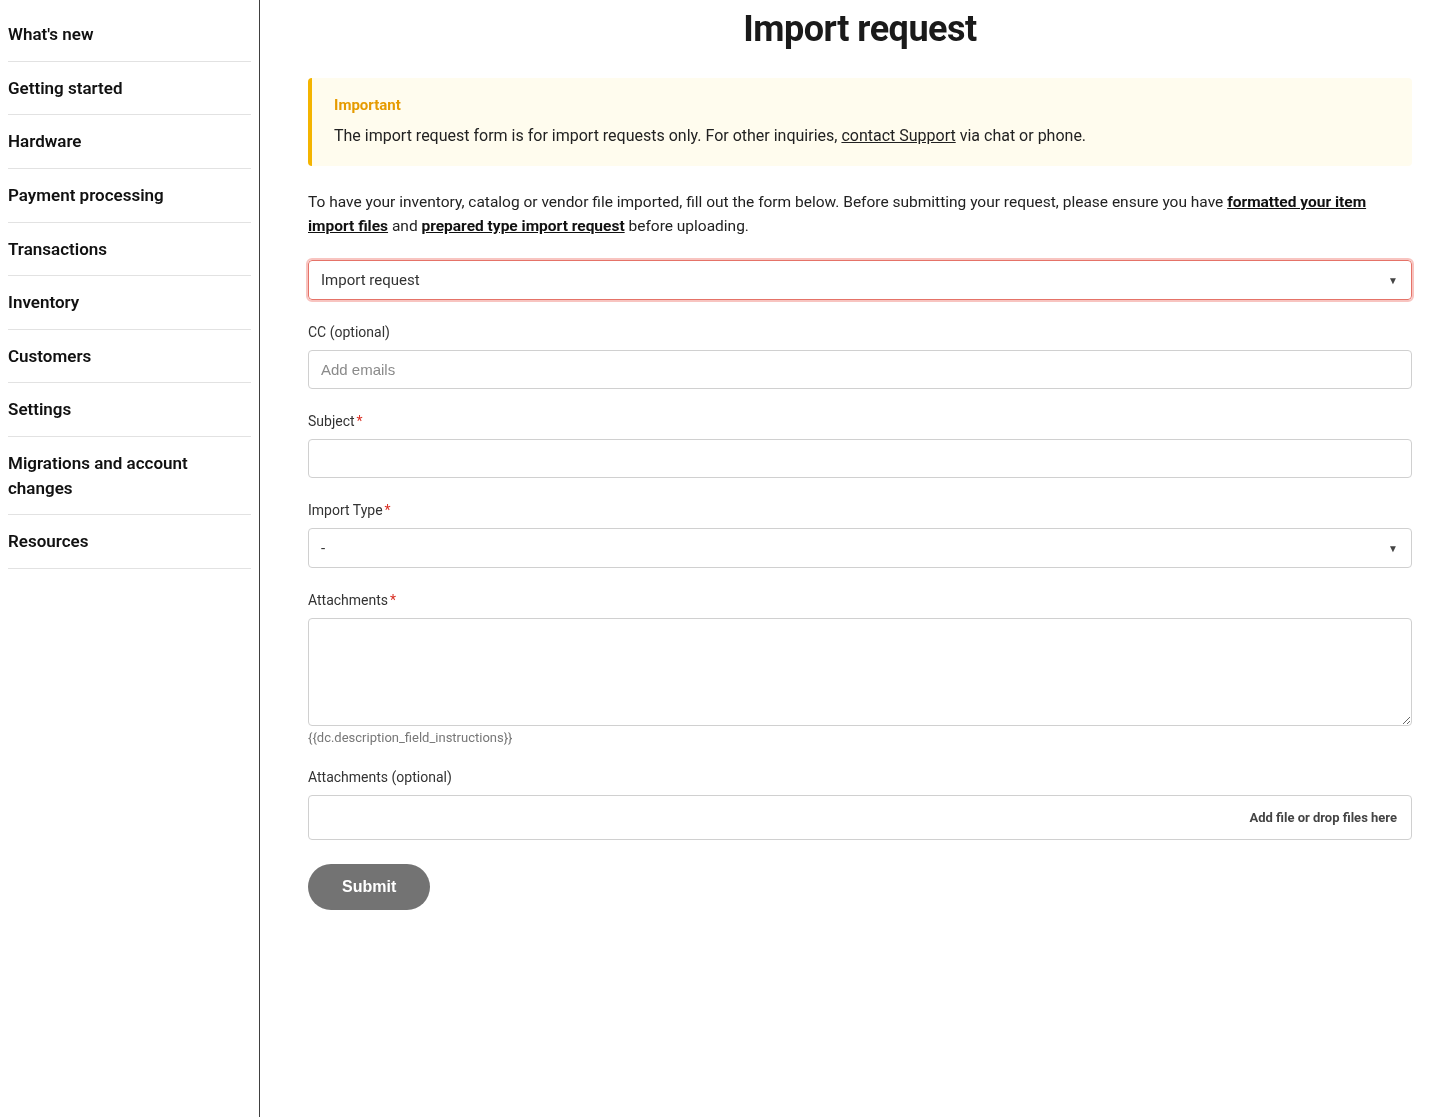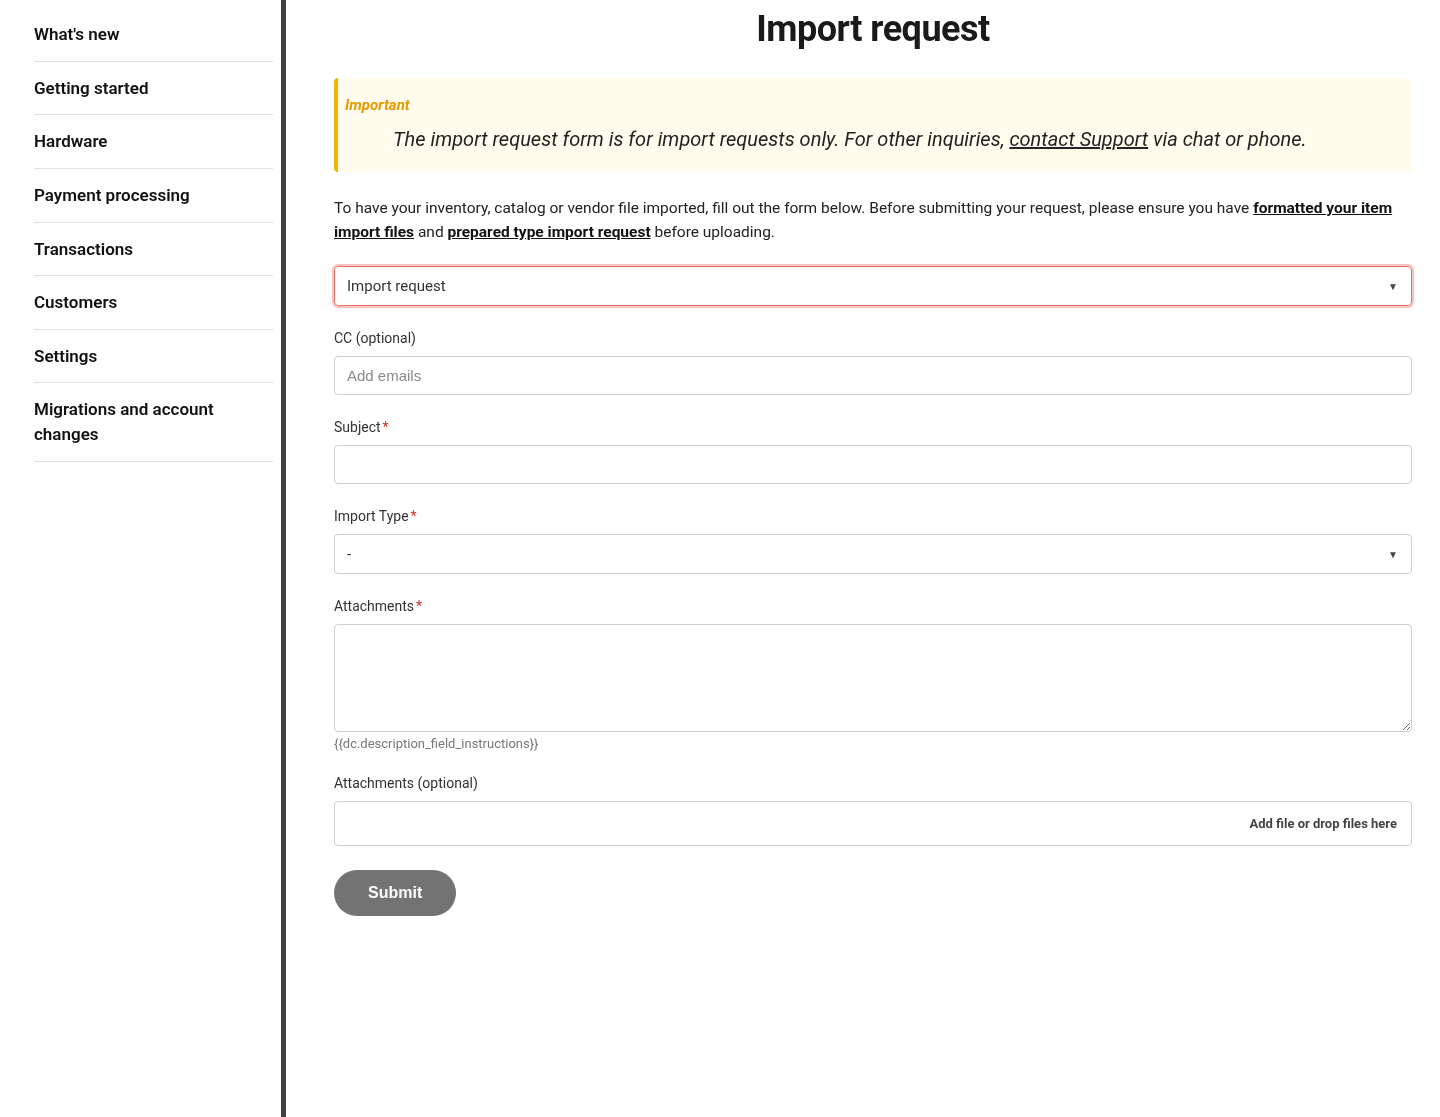--- a/index.html
+++ b/index.html
@@ -1,24 +1,24 @@
 <!DOCTYPE html>
 <html><head>
 <meta charset="utf-8">
 <style>
   * { box-sizing: border-box; margin: 0; padding: 0; }
   body { font-family: -apple-system, BlinkMacSystemFont, "Segoe UI", Roboto, Helvetica, Arial, sans-serif; color: #1a1a1a; background: #fff; font-size: 15px; }
   .page { display: flex; min-height: 100vh; }
-  .sidebar { width: 260px; padding: 8px; border-right: 5px solid #404040; flex-shrink: 0; margin-left: 26px; }
+  .sidebar { width: 260px; padding: 8px; border-right: 1px solid #404040; flex-shrink: 0; }
   .sidebar-item { display: block; padding: 14px 0; font-size: 17px; font-weight: 600; color: #111; border-bottom: 1px solid #e2e2e2; cursor: pointer; line-height: 1.45; }
   .main { flex: 1; padding: 0 28px 60px 48px; }
   .page-title { font-size: 36px; font-weight: 700; text-align: center; margin: 8px 0 28px 0; letter-spacing: -0.5px; }
-  .callout { background: #fffcee; border-left: 4px solid #f4b400; border-radius: 4px; padding: 18px 7px; margin-bottom: 24px; font-style: italic; }
+  .callout { background: #fffcee; border-left: 4px solid #f4b400; border-radius: 4px; padding: 18px 22px; margin-bottom: 24px; }
   .callout-title { color: #e69b00; font-weight: 700; font-size: 15px; margin-bottom: 10px; }
-  .callout-body { font-size: 20px; line-height: 1.5; color: #222; margin-left: 48px; }
+  .callout-body { font-size: 16px; line-height: 1.5; color: #222; }
   .callout-body a { color: #222; text-decoration: underline; }
   .intro { font-size: 15.5px; line-height: 1.55; margin-bottom: 22px; color: #222; }
   .intro .bold-link { font-weight: 700; text-decoration: underline; color: #111; cursor: pointer; }
   .form-group { margin-bottom: 24px; }
   .form-label { display: block; font-size: 14px; color: #333; margin-bottom: 10px; }
   .req { color: #d93025; margin-left: 2px; }
   .select-wrap { position: relative; }
   .select-wrap.highlight { outline: 2px solid #f8c4c0; border-radius: 4px; }
   .select, .input, .textarea, .dropzone { width: 100%; border: 1px solid #d0d0d0; border-radius: 4px; background: #fff; font-size: 15px; color: #333; }
   .select { padding: 10px 36px 10px 12px; appearance: none; cursor: pointer; }
@@ -34,23 +34,25 @@
 </head>
 <body>
 
 <div class="page">
   <nav class="sidebar">
     <a class="sidebar-item">What's new</a>
     <a class="sidebar-item">Getting started</a>
     <a class="sidebar-item">Hardware</a>
     <a class="sidebar-item">Payment processing</a>
     <a class="sidebar-item">Transactions</a>
+    <a class="sidebar-item">Inventory</a>
     <a class="sidebar-item">Customers</a>
     <a class="sidebar-item">Settings</a>
     <a class="sidebar-item">Migrations and account changes</a>
+    <a class="sidebar-item">Resources</a>
   </nav>
 
   <main class="main">
     <h1 class="page-title">Import request</h1>
 
     <div class="callout">
       <div class="callout-title">Important</div>
       <div class="callout-body">
         <span>The import request form is for import requests only. For other inquiries, </span><a href="#">contact Support</a><span> via chat or phone.</span>
       </div>

